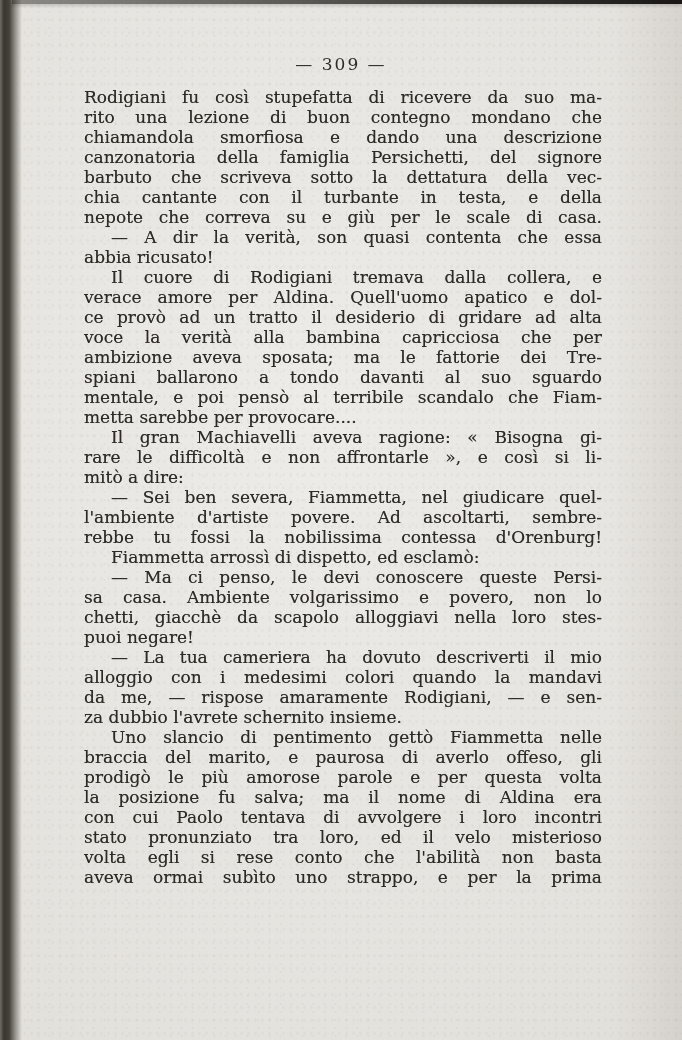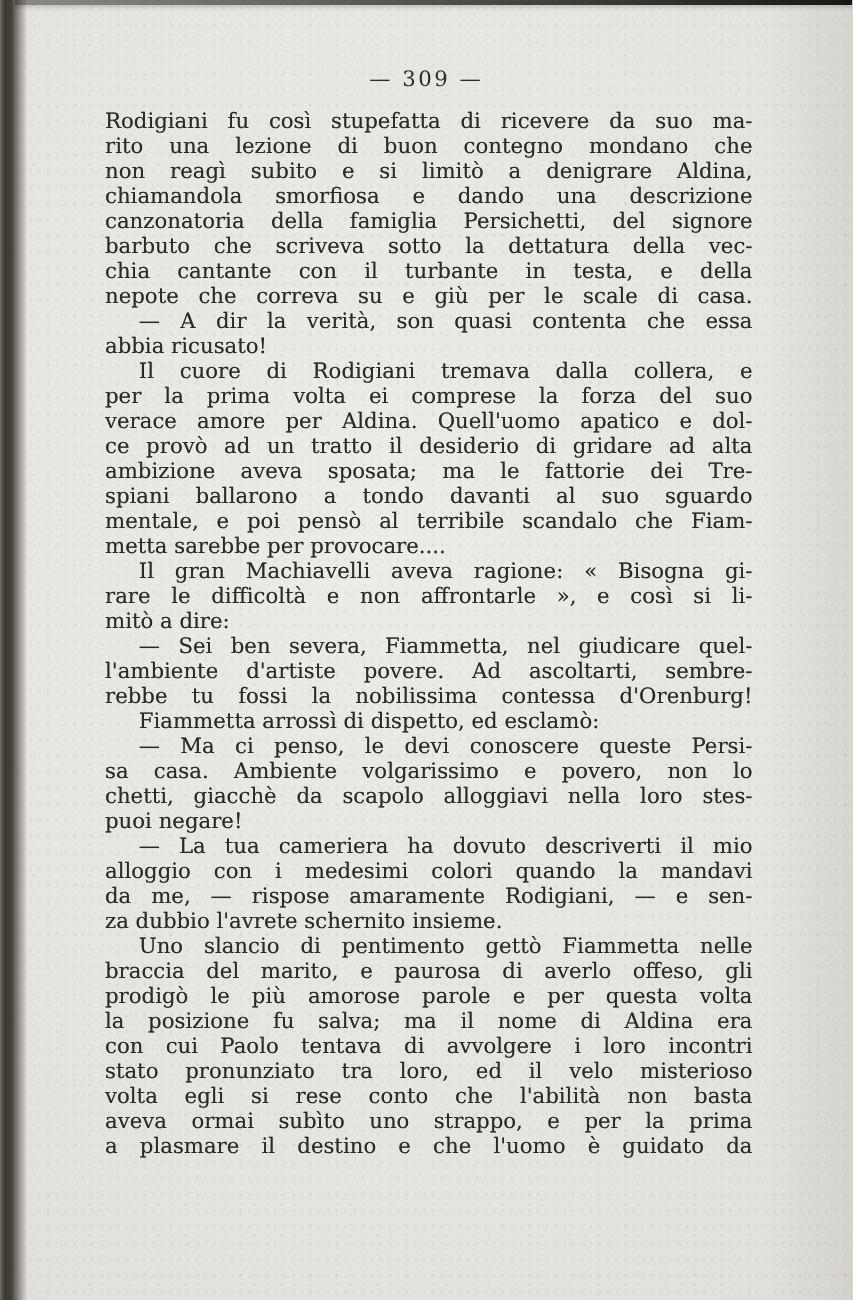--- a/index.html
+++ b/index.html
@@ -77,32 +77,31 @@
 </head>
 <body>
 
 <div class="page">
   <div class="edge-left"></div>
   <div class="edge-top"></div>
   <div class="page-number">— 309 —</div>
   <div class="text-block">
       <div class="line">Rodigiani fu così stupefatta di ricevere da suo ma-</div>
       <div class="line">rito una lezione di buon contegno mondano che</div>
-      <div class="line">non reagì subito e si limitò a denigrare Aldina,</div>
       <div class="line">chiamandola smorfiosa e dando una descrizione</div>
       <div class="line">canzonatoria della famiglia Persichetti, del signore</div>
       <div class="line">barbuto che scriveva sotto la dettatura della vec-</div>
       <div class="line">chia cantante con il turbante in testa, e della</div>
       <div class="line">nepote che correva su e giù per le scale di casa.</div>
       <div class="line indent">— A dir la verità, son quasi contenta che essa</div>
       <div class="line last">abbia ricusato!</div>
       <div class="line indent">Il cuore di Rodigiani tremava dalla collera, e</div>
-      <div class="line">per la prima volta ei comprese la forza del suo</div>
       <div class="line">verace amore per Aldina. Quell'uomo apatico e dol-</div>
       <div class="line">ce provò ad un tratto il desiderio di gridare ad alta</div>
+      <div class="line">voce la verità alla bambina capricciosa che per</div>
       <div class="line">ambizione aveva sposata; ma le fattorie dei Tre-</div>
       <div class="line">spiani ballarono a tondo davanti al suo sguardo</div>
       <div class="line">mentale, e poi pensò al terribile scandalo che Fiam-</div>
       <div class="line last">metta sarebbe per provocare....</div>
       <div class="line indent">Il gran Machiavelli aveva ragione: « Bisogna gi-</div>
       <div class="line">rare le difficoltà e non affrontarle », e così si li-</div>
       <div class="line last">mitò a dire:</div>
       <div class="line indent">— Sei ben severa, Fiammetta, nel giudicare quel-</div>
       <div class="line">l'ambiente d'artiste povere. Ad ascoltarti, sembre-</div>
       <div class="line">rebbe tu fossi la nobilissima contessa d'Orenburg!</div>
@@ -116,15 +115,14 @@
       <div class="line">da me, — rispose amaramente Rodigiani, — e sen-</div>
       <div class="line last">za dubbio l'avrete schernito insieme.</div>
       <div class="line indent">Uno slancio di pentimento gettò Fiammetta nelle</div>
       <div class="line">braccia del marito, e paurosa di averlo offeso, gli</div>
       <div class="line">prodigò le più amorose parole e per questa volta</div>
       <div class="line">la posizione fu salva; ma il nome di Aldina era</div>
       <div class="line">con cui Paolo tentava di avvolgere i loro incontri</div>
       <div class="line">stato pronunziato tra loro, ed il velo misterioso</div>
       <div class="line">volta egli si rese conto che l'abilità non basta</div>
       <div class="line">aveva ormai subìto uno strappo, e per la prima</div>
-      <div class="line">a plasmare il destino e che l'uomo è guidato da</div>
     </div>
 </div>
 
 </body></html>

